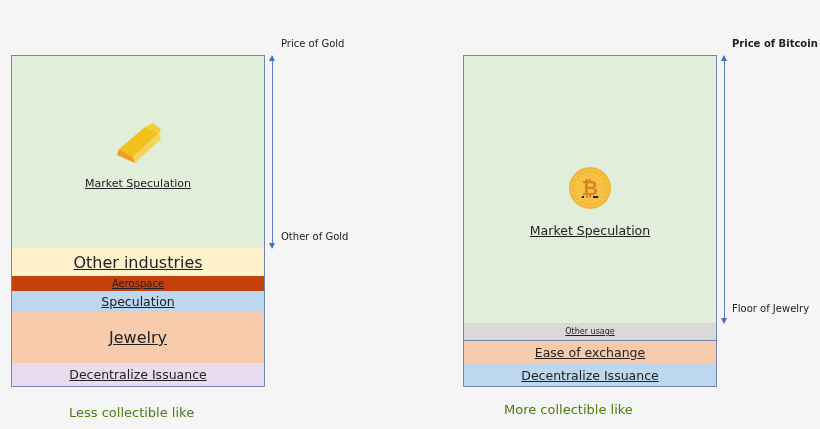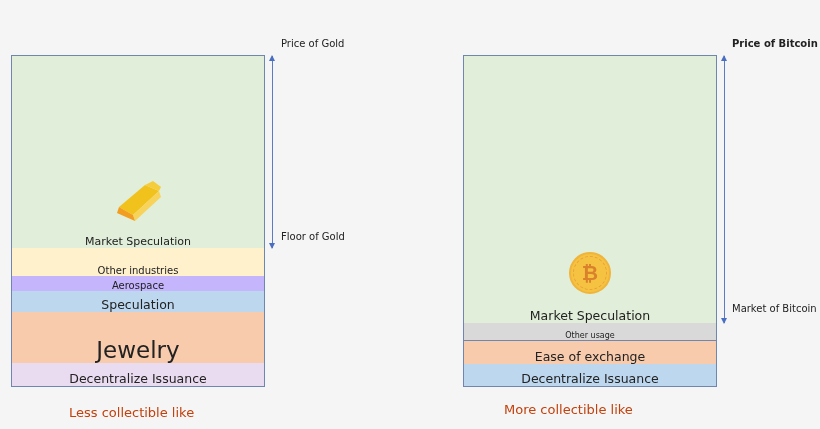--- a/index.html
+++ b/index.html
@@ -1,21 +1,21 @@
 <!DOCTYPE html>
 <html><head>
 <meta charset="utf-8">
 <style>
   html,body{margin:0;padding:0;}
   body{width:820px;height:429px;background:#f5f5f5;position:relative;overflow:hidden;font-family:"DejaVu Sans","Liberation Sans",sans-serif;color:#222;}
   .stack{position:absolute;box-sizing:border-box;}
-  .seg{position:absolute;left:0;right:0;box-sizing:border-box;border:1px solid #6f86b0;display:flex;align-items:flex-end;justify-content:center;text-align:center;}
+  .seg{position:absolute;left:0;right:0;box-sizing:border-box;border:1px solid #6f86b0;display:flex;align-items:center;justify-content:center;text-align:center;text-decoration:underline;}
   .seg + .seg{border-top:none;}
   .lbl{position:absolute;font-size:10px;color:#222;white-space:nowrap;}
-  .caption{position:absolute;font-size:13px;color:#c2410c;white-space:nowrap;}
+  .caption{position:absolute;font-size:13px;color:#4d7c0f;white-space:nowrap;}
   .arrow{position:absolute;width:1px;background:#5b7bc4;}
   .arrow::before,.arrow::after{content:"";position:absolute;left:-3px;width:0;height:0;border-left:3.5px solid transparent;border-right:3.5px solid transparent;}
   .arrow::before{top:-1px;border-bottom:6px solid #4a6fc2;}
   .arrow::after{bottom:-1px;border-top:6px solid #4a6fc2;}
   .center-col{display:flex;flex-direction:column;align-items:center;}
 </style>
 </head>
 <body>
 
 <div class="stack" style="left:11px;top:55px;width:254px;height:332px;">
@@ -24,39 +24,39 @@
       <svg width="46" height="42" viewBox="0 0 46 42">
         <polygon points="4,28 30,6 44,12 18,36" fill="#f2c21c"></polygon>
         <polygon points="18,36 44,12 46,18 20,42" fill="#f7d35a"></polygon>
         <polygon points="4,28 18,36 20,42 2,34" fill="#f29d1f"></polygon>
         <polygon points="30,6 38,2 46,8 44,12" fill="#f5cd3c"></polygon>
       </svg>
       <span style="font-size:11px;margin-top:14px;">Market Speculation</span>
     </div>
   </div>
   <div class="seg" style="top:193px;height:29px;background:#fff1cc;">
-    <span style="font-size:10px;">Other industries</span>
+    <span style="font-size:16px;">Other industries</span>
   </div>
-  <div class="seg" style="top:221px;height:16px;background:#c4b5fd;">
+  <div class="seg" style="top:221px;height:16px;background:#c2410c;">
     <span style="font-size:10px;">Aerospace</span>
   </div>
   <div class="seg" style="top:236px;height:22px;background:#bdd7ee;">
     <span style="font-size:12.5px;">Speculation</span>
   </div>
   <div class="seg" style="top:257px;height:52px;background:#f8cbad;">
-    <span style="font-size:23px;">Jewelry</span>
+    <span style="font-size:16px;">Jewelry</span>
   </div>
   <div class="seg" style="top:308px;height:24px;background:#eadcf0;">
     <span style="font-size:12.5px;">Decentralize Issuance</span>
   </div>
 </div>
 
 <div class="arrow" style="left:272px;top:56px;height:192px;"></div>
 <span class="lbl" style="left:281px;top:38px;">Price of Gold</span>
-<span class="lbl" style="left:281px;top:231px;">Floor of Gold</span>
+<span class="lbl" style="left:281px;top:231px;">Other of Gold</span>
 <span class="caption" style="left:69px;top:405px;">Less collectible like</span>
 
 <div class="stack" style="left:463px;top:55px;width:254px;height:332px;">
   <div class="seg" style="top:0;height:269px;background:#e1eed9;">
     <div class="center-col" style="margin-top:26px;">
       <div style="width:42px;height:42px;border-radius:50%;background:#f5c242;box-sizing:border-box;border:2px solid #f0b43a;display:flex;align-items:center;justify-content:center;">
         <div style="width:32px;height:32px;border-radius:50%;border:1px dashed #e9a23a;display:flex;align-items:center;justify-content:center;">
           <span style="color:#d9822b;font-size:20px;font-weight:bold;">₿</span>
         </div>
       </div>
@@ -69,14 +69,14 @@
   <div class="seg" style="top:268px;height:18px;background:#d9d9d9;">
     <span style="font-size:8px;">Other usage</span>
   </div>
   <div class="seg" style="top:309px;height:23px;background:#bdd7ee;">
     <span style="font-size:12.5px;">Decentralize Issuance</span>
   </div>
 </div>
 
 <div class="arrow" style="left:724px;top:56px;height:267px;"></div>
 <span class="lbl" style="left:732px;top:38px;font-weight:bold;">Price of Bitcoin</span>
-<span class="lbl" style="left:732px;top:303px;">Market of Bitcoin</span>
+<span class="lbl" style="left:732px;top:303px;">Floor of Jewelry</span>
 <span class="caption" style="left:504px;top:402px;">More collectible like</span>
 
 </body></html>

